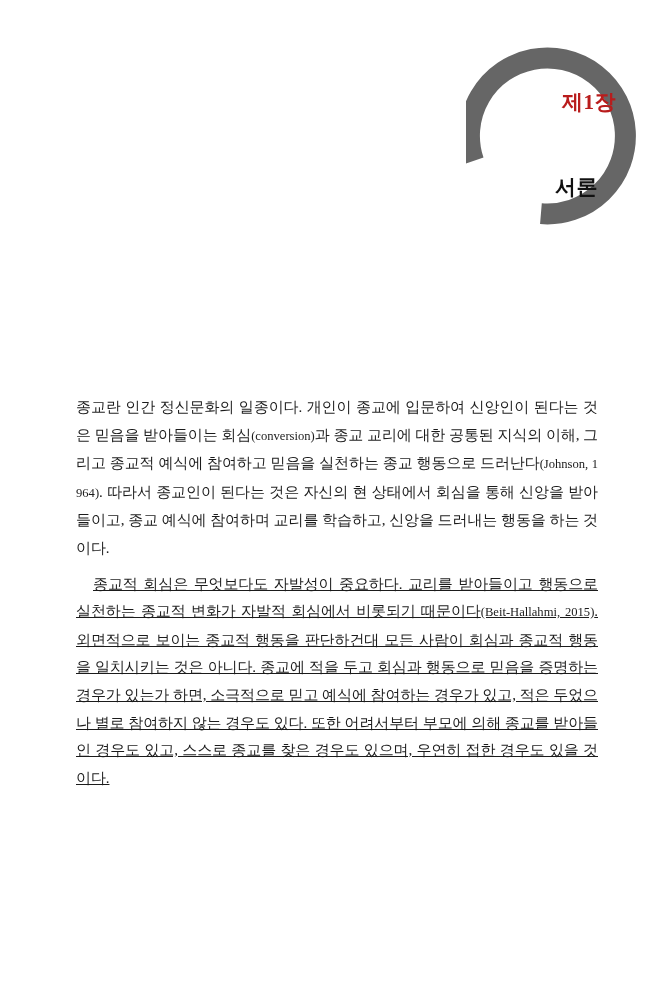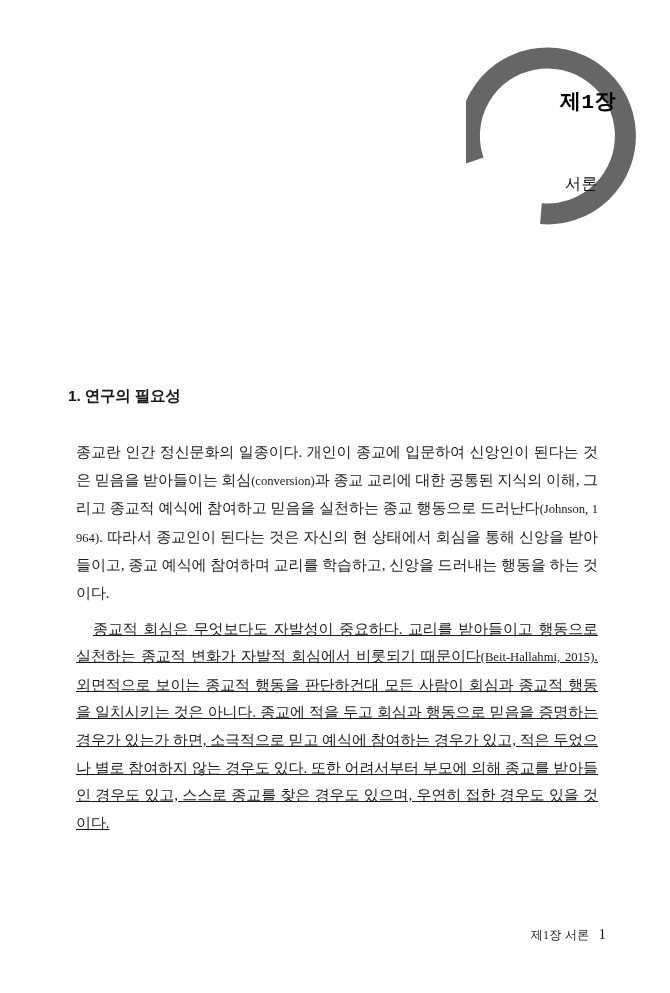--- a/index.html
+++ b/index.html
@@ -34,37 +34,37 @@
     height: 188px;
     display: block;
   }
 
   .chapter-num {
     position: absolute;
     left: 0;
     top: 52px;
     width: 150px;
     text-align: right;
-    font-family: Liberation Mono, monospace;
+    font-family: Liberation Serif, serif;
     font-weight: bold;
     font-size: 21px;
     letter-spacing: 0.5px;
-    color: #000000;
+    color: #b91c1c;
     line-height: 1;
   }
 
   .chapter-title {
     position: absolute;
     left: 0;
     top: 136px;
     width: 132px;
     text-align: right;
     font-family: "Liberation Sans", "DejaVu Sans", sans-serif;
-    font-weight: normal;
-    font-size: 16px;
+    font-weight: bold;
+    font-size: 21px;
     letter-spacing: 0.5px;
     color: #111111;
     line-height: 1;
   }
 
   
   .content {
     position: absolute;
     left: 68px;
     top: 386px;
@@ -129,25 +129,20 @@
 
   <div class="chapter-mark">
     <svg class="chapter-ring" viewBox="0 0 188 188">
       <path d="M 42.5 168.5 A 78 78 0 1 1 128 168.5" fill="none" stroke="#666666" stroke-width="21" stroke-linecap="butt" transform="rotate(38 94 94)"></path>
     </svg>
     <div class="chapter-num">제1장</div>
     <div class="chapter-title">서론</div>
   </div>
 
   <div class="content">
-    <h2 class="section-heading">1. 연구의 필요성</h2>
     <div id="paragraph-list">
         <p class="body-par"><span class="">종교란 인간 정신문화의 일종이다. 개인이 종교에 입문하여 신앙인이 된다는 것은 믿음을 받아들이는 회심</span><span class="cite">(conversion)</span><span class="">과 종교 교리에 대한 공통된 지식의 이해, 그리고 종교적 예식에 참여하고 믿음을 실천하는 종교 행동으로 드러난다</span><span class="cite">(Johnson, 1964)</span><span class="">. 따라서 종교인이 된다는 것은 자신의 현 상태에서 회심을 통해 신앙을 받아들이고, 종교 예식에 참여하며 교리를 학습하고, 신앙을 드러내는 행동을 하는 것이다.</span></p>
         <p class="body-par indented"><span class="">종교적 회심은 무엇보다도 자발성이 중요하다. 교리를 받아들이고 행동으로 실천하는 종교적 변화가 자발적 회심에서 비롯되기 때문이다</span><span class="cite">(Beit-Hallahmi, 2015)</span><span class="">. 외면적으로 보이는 종교적 행동을 판단하건대 모든 사람이 회심과 종교적 행동을 일치시키는 것은 아니다. 종교에 적을 두고 회심과 행동으로 믿음을 증명하는 경우가 있는가 하면, 소극적으로 믿고 예식에 참여하는 경우가 있고, 적은 두었으나 별로 참여하지 않는 경우도 있다. 또한 어려서부터 부모에 의해 종교를 받아들인 경우도 있고, 스스로 종교를 찾은 경우도 있으며, 우연히 접한 경우도 있을 것이다.</span></p>
       </div>
   </div>
 
-  <div class="footer">
-    <span class="footer-label">제1장 서론</span>
-    <span class="footer-pageno">1</span>
-  </div>
 
 </div>
 
 </body></html>

